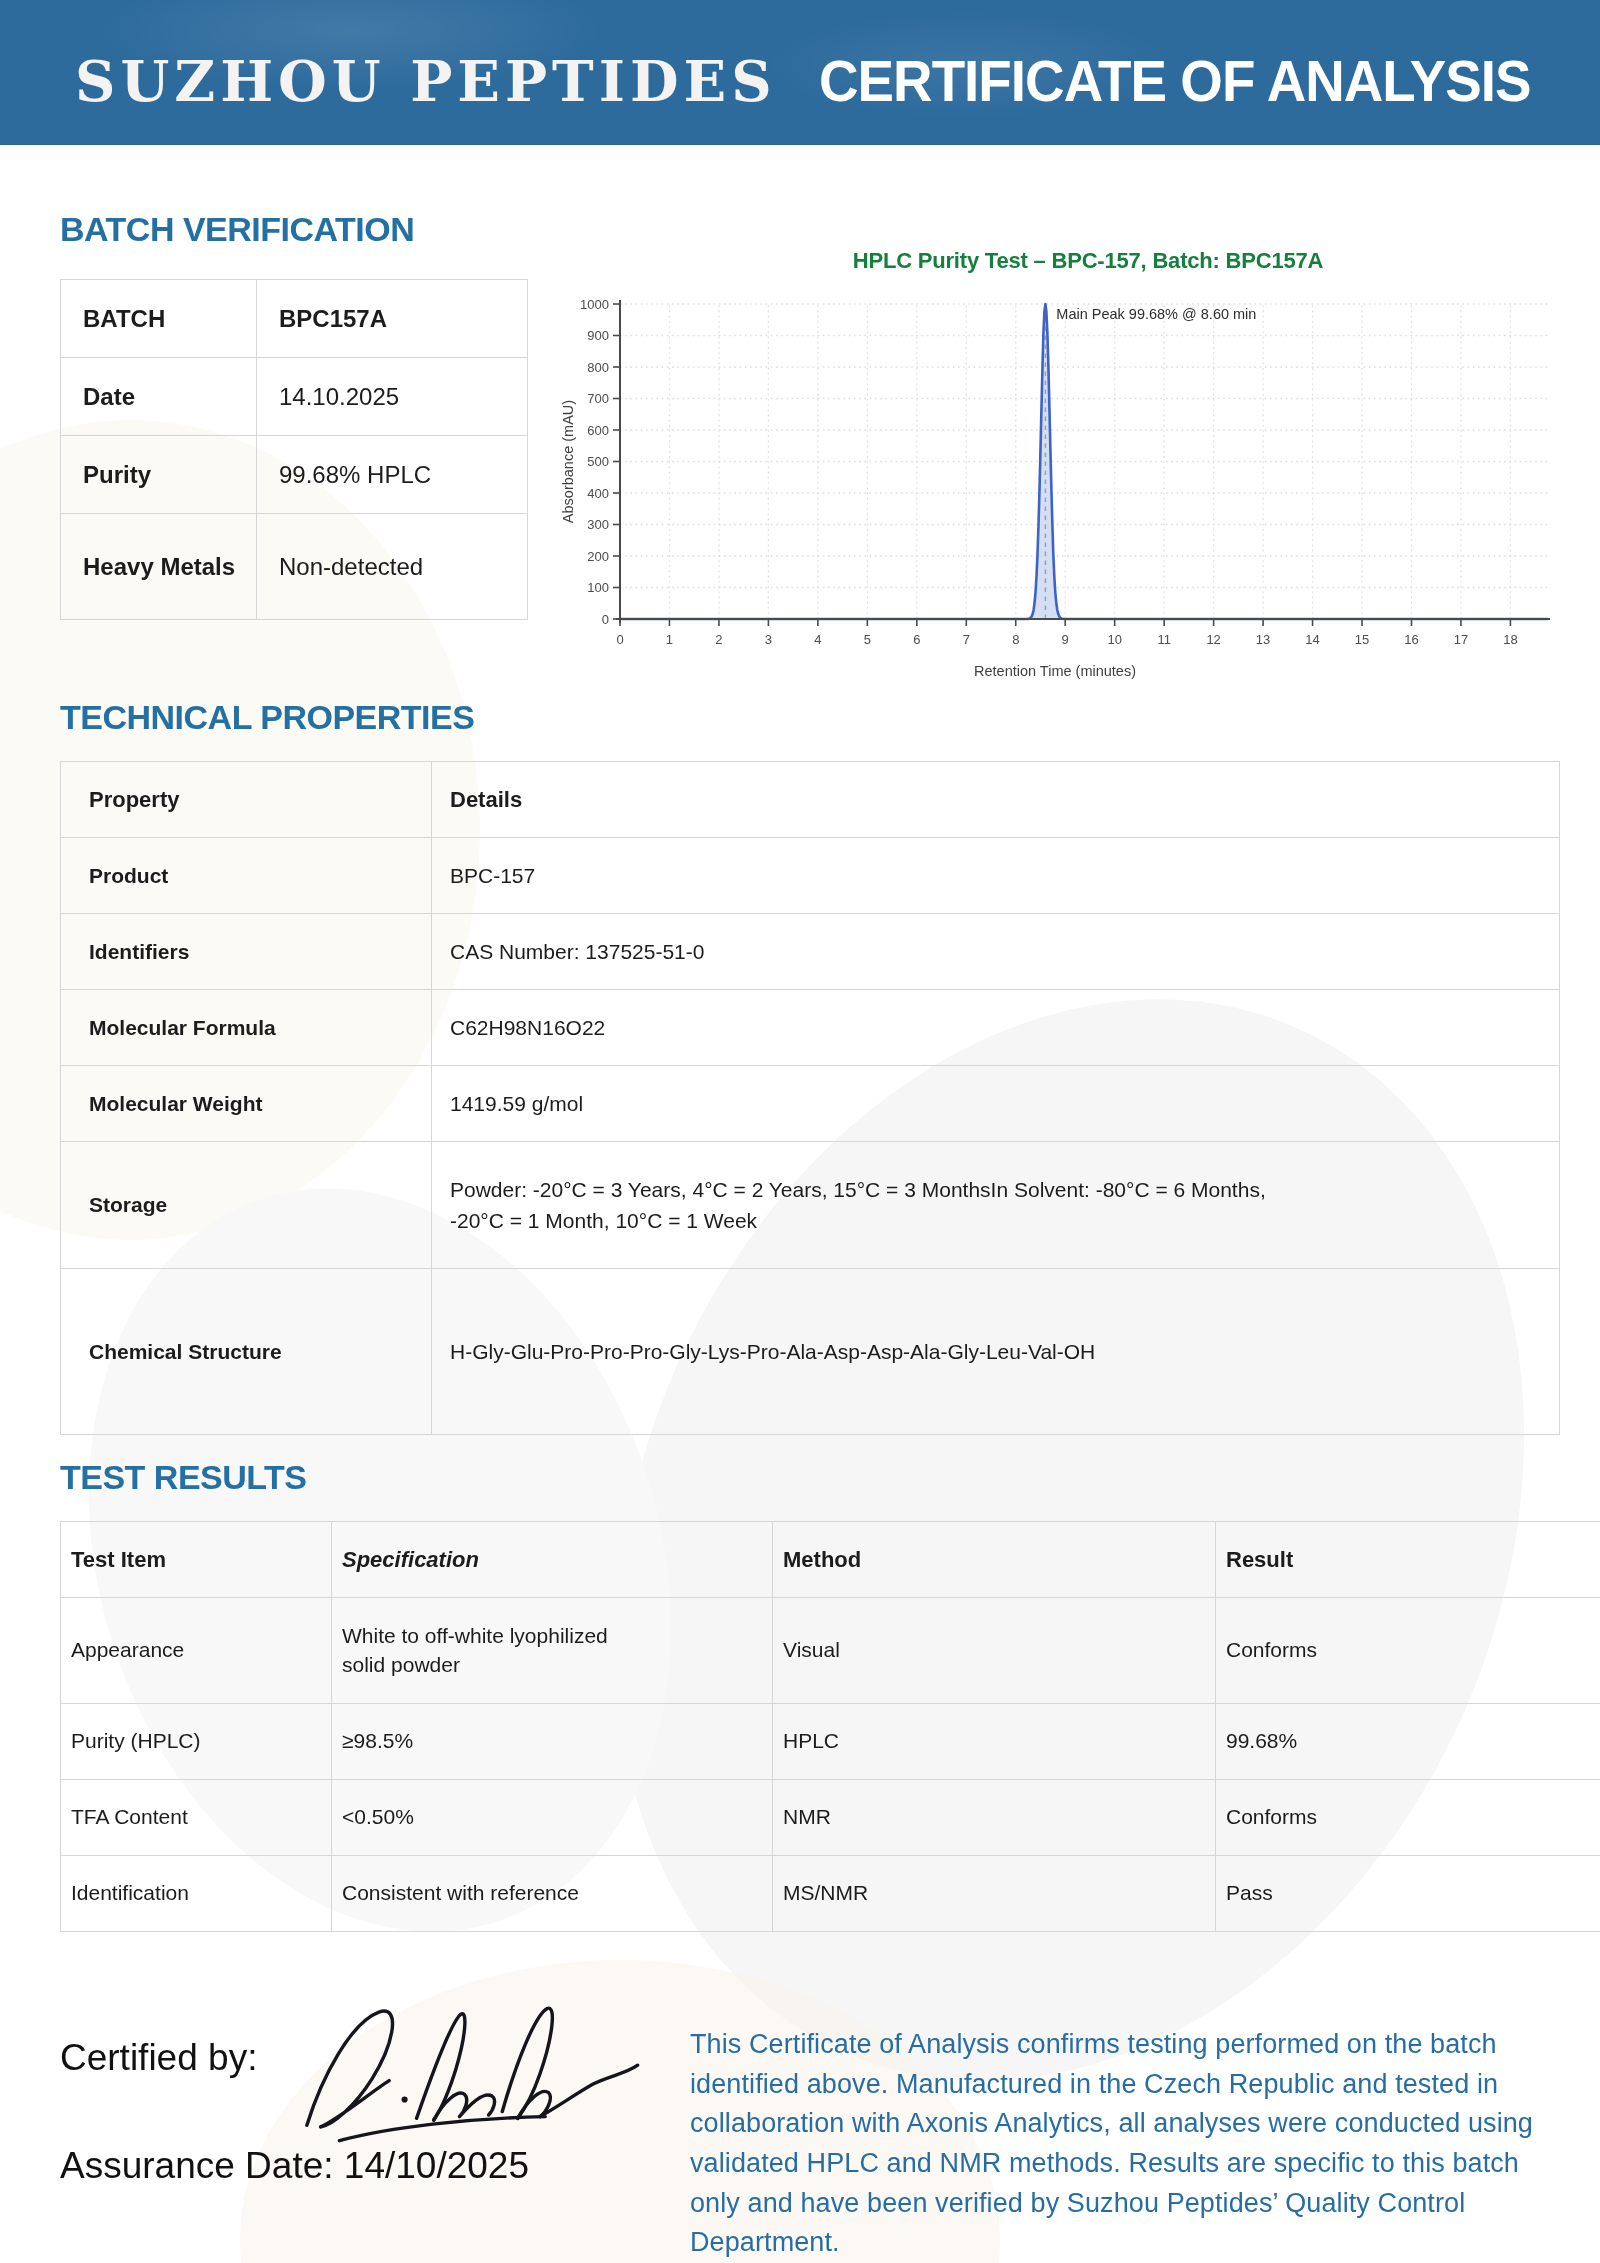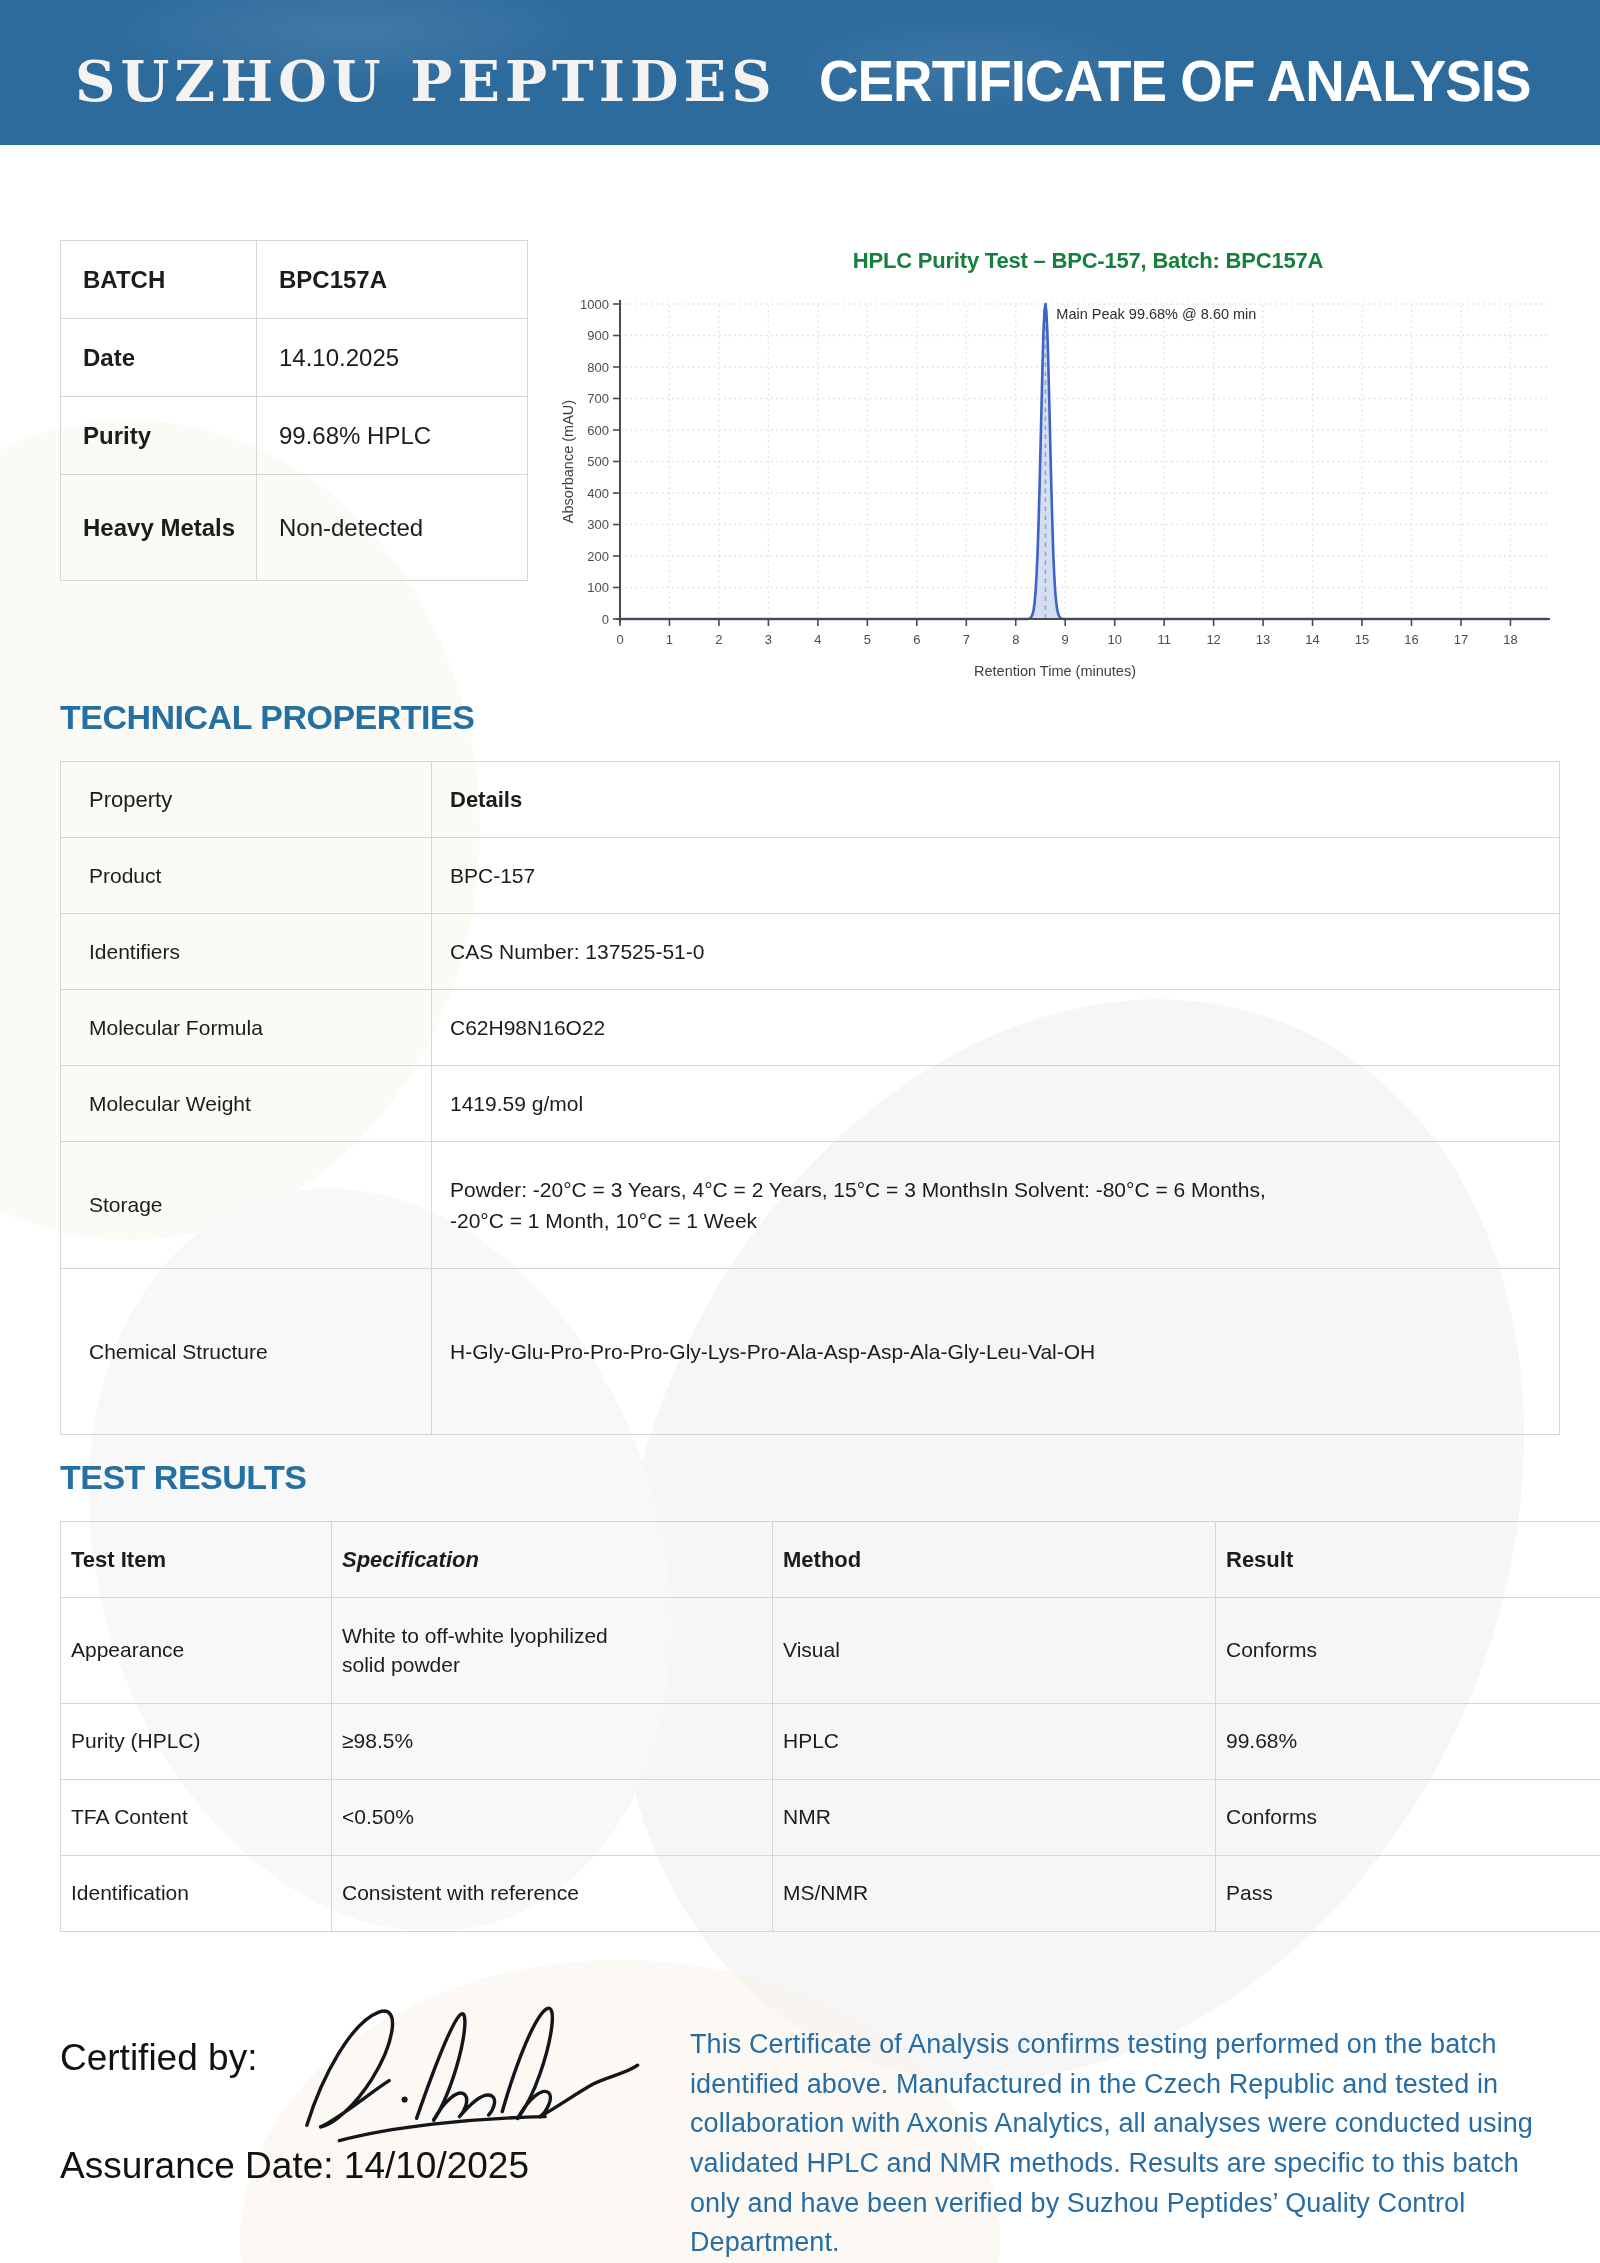--- a/index.html
+++ b/index.html
@@ -70,21 +70,21 @@
   .peakfill{fill:#c9d7f1; opacity:.8; stroke:none;}
   .centerline{stroke:#98a0ab; stroke-width:1.5; stroke-dasharray:4.5 4.5;}
   .anno{font-family:"Liberation Sans",sans-serif; font-size:14.5px; fill:#2e2e2e;}
 
   
   .tech-wrap{position:absolute; left:60px; top:698px; width:1500px;}
   .tech-table{border-collapse:collapse; width:1500px; margin-top:24px; table-layout:fixed; font-size:21px;}
   .tech-table th,.tech-table td{border:1px solid #d6d6d6; text-align:left; vertical-align:middle;
     padding:8px 24px 8px 18px; font-weight:400; background:transparent; line-height:1.5;}
   .tech-table th{font-weight:700; font-size:22px;}
-  .tech-table th:first-child,.tech-table td:first-child{width:318px; font-weight:400;padding-left:28px;}
+  .tech-table th:first-child,.tech-table td:first-child{width:318px; font-weight:700;padding-left:28px;}
   .tech-table tr{height:76px;}
   .tech-table tr:nth-child(6){height:127px;}
   .tech-table tr:nth-child(6) td:last-child{padding-right:240px;}
   .tech-table tr:nth-child(7){height:166px;}
 
   
   .test-wrap{position:absolute; left:60px; top:1458px; width:1500px;}
   .test-table{border-collapse:collapse; width:1500px; margin-top:24px; table-layout:fixed; font-size:21px;}
   .test-table th,.test-table td{border:1px solid #d6d6d6; text-align:left; vertical-align:middle;
     padding:8px 10px; font-weight:400; background:transparent; line-height:1.35;}
@@ -117,20 +117,21 @@
   <div class="wm wm-gray"></div>
   <div class="wm wm-gray2"></div>
   <div class="wm wm-cream2"></div>
 
   <div class="header">
     <div class="brand">SUZHOU PEPTIDES</div>
     <div class="doc-title">CERTIFICATE OF ANALYSIS</div>
   </div>
 
   <div class="batch-wrap z">
+    <h2 class="sec-title">BATCH VERIFICATION</h2>
     <table class="batch-table">
         <tbody>
           <tr>
             <td>BATCH</td>
             <td>BPC157A</td>
           </tr>
           <tr>
             <td>Date</td>
             <td>14.10.2025</td>
           </tr>

